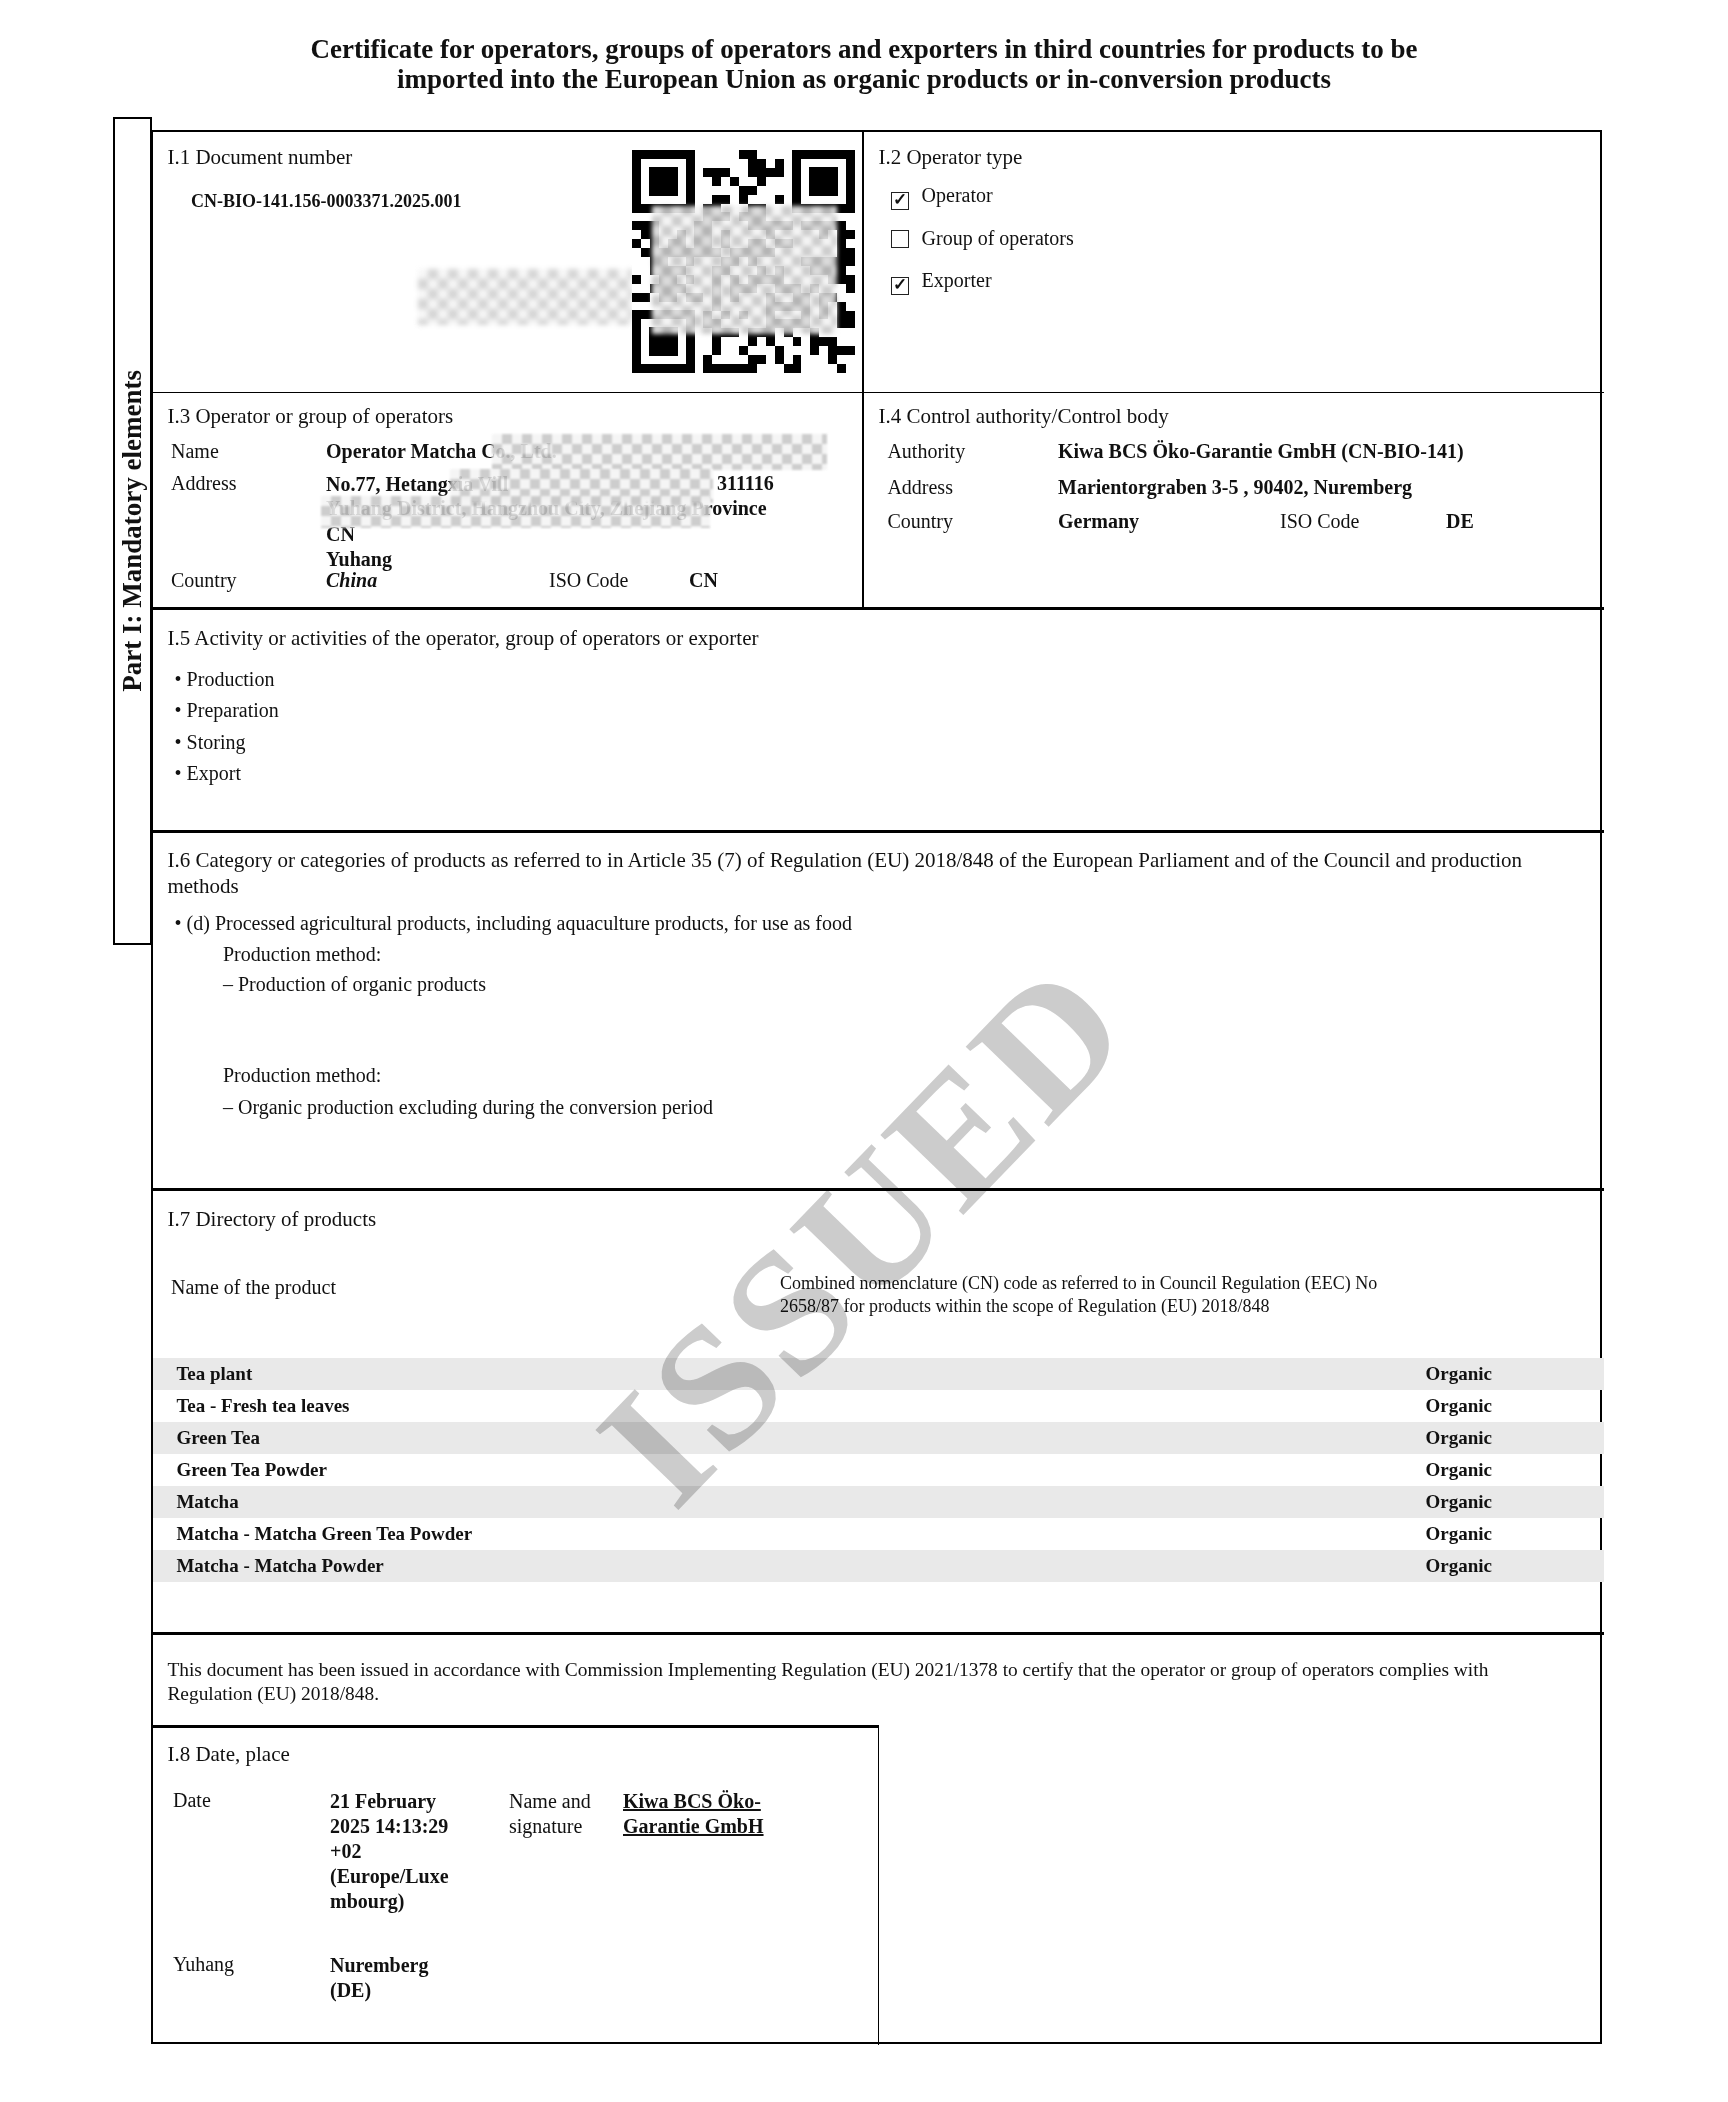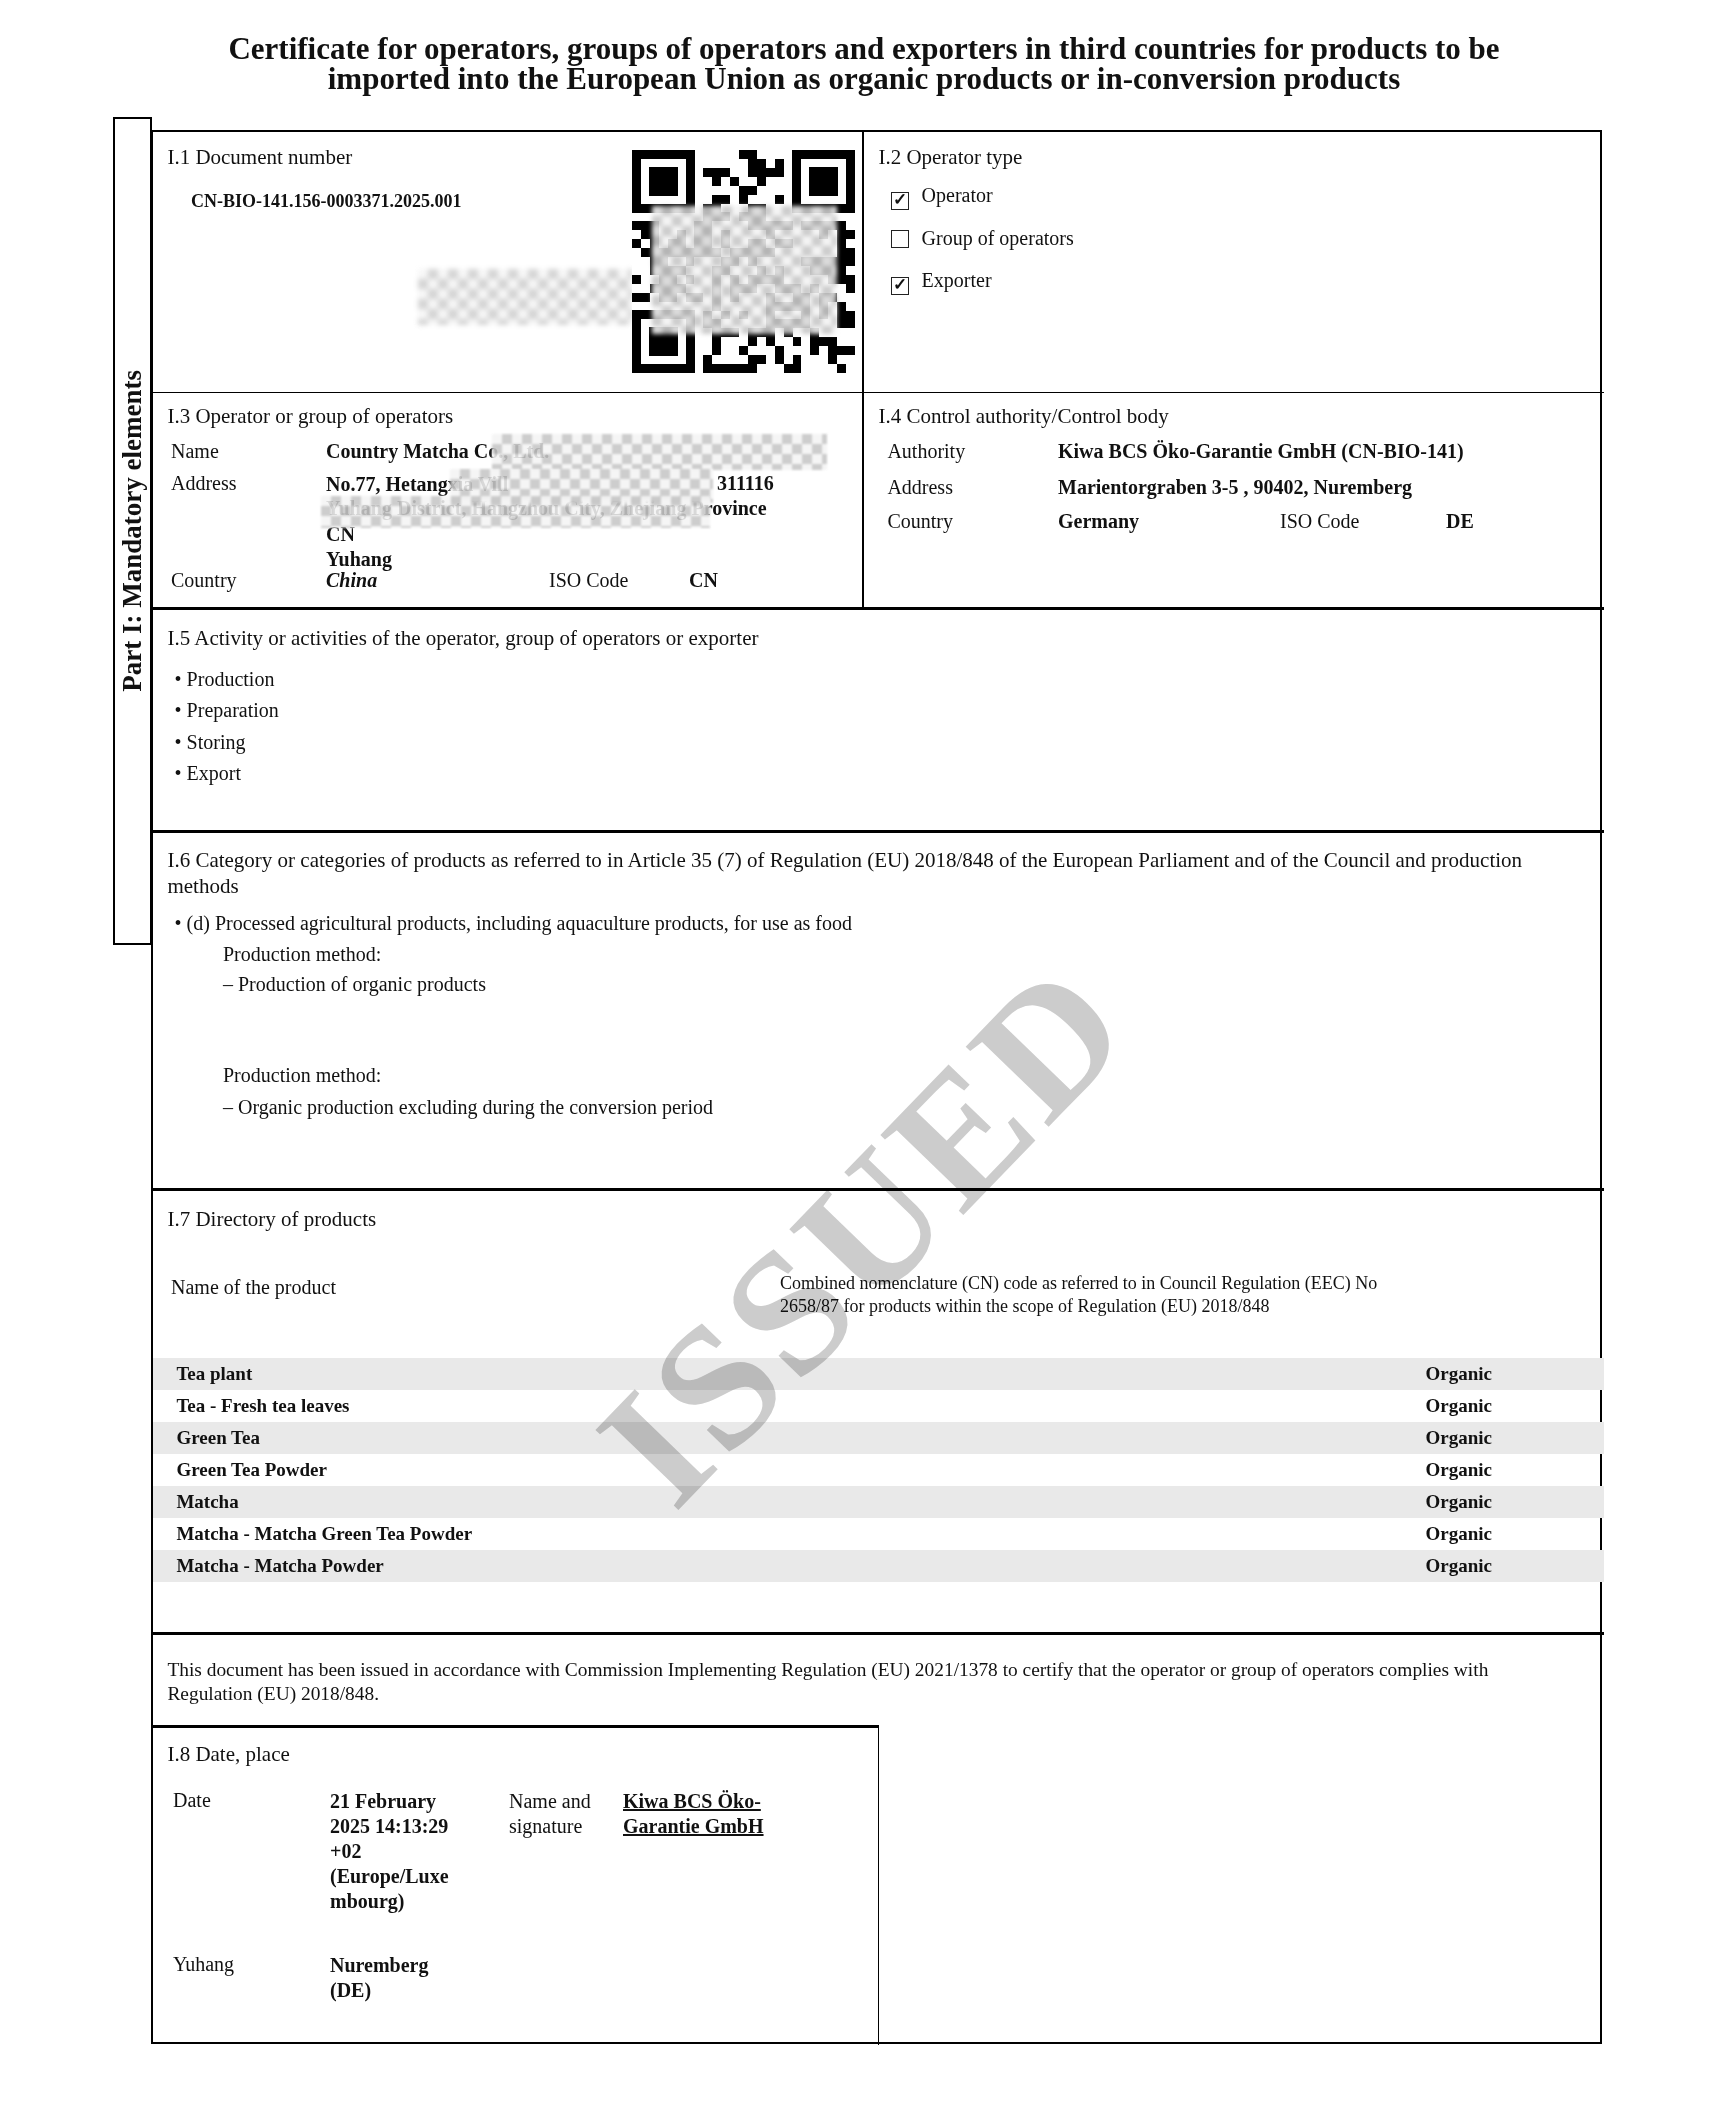--- a/index.html
+++ b/index.html
@@ -1,19 +1,19 @@
 <!DOCTYPE html>
 <html style="font-size:14.4px"><head>
 <meta charset="utf-8">
 <style>
   html,body{margin:0;padding:0;background:#fff;}
   .page{position:relative;width:1728px;height:2103px;background:#fff;
         font-family:"Liberation Serif","DejaVu Serif",serif;color:#111;overflow:hidden;}
   .title{position:absolute;left:0;right:0;top:34px;text-align:center;
-         font-weight:bold;font-size:31px;line-height:30px;}
+         font-weight:bold;font-size:27px;line-height:30px;}
   
   .sidebar{position:absolute;left:113px;top:117px;width:39px;height:828px;
            border:2.7px solid #000;box-sizing:border-box;display:flex;align-items:center;justify-content:center;}
   .sidebar .vtext{writing-mode:vertical-rl;transform:rotate(180deg);
            font-weight:bold;font-size:27px;white-space:nowrap;}
   
   .doc{position:absolute;left:151px;top:130px;width:1451px;height:1914px;
        border:2.7px solid #000;box-sizing:border-box;background:#fff;}
   .sec{position:absolute;box-sizing:border-box;background:transparent;}
   .hd{position:absolute;font-size:21px;}
@@ -724,21 +724,21 @@
         <span class="cb"></span><span>Group of operators</span>
       </div>
       <div class="cbrow" style="top:137px;">
         <span class="cb">✓</span><span>Exporter</span>
       </div>
     </div>
 
     <div class="sec col-left bt2" style="top:260px;height:215px;">
       <div class="hd" style="left:14.4px;top:10.8px;">I.3 Operator or group of operators</div>
       <div class="lbl" style="left:18px;top:47px;">Name</div>
-      <div class="val" style="left:173px;top:47px;">Country Matcha Co., Ltd.</div>
+      <div class="val" style="left:173px;top:47px;">Operator Matcha Co., Ltd.</div>
       <div class="lbl" style="left:18px;top:79px;">Address</div>
       <div class="val" style="left:173px;top:79px;line-height:25px;">No.77, Hetangxia Vill</div>
       <div class="val" style="left:564px;top:79px;">311116</div>
       <div class="val" style="left:173px;top:104px;">Yuhang District, Hangzhou City, Zhejiang Province</div>
       <div class="val" style="left:173px;top:130px;">CN</div>
       <div class="val" style="left:173px;top:155px;">Yuhang</div>
       <div class="lbl" style="left:18px;top:176px;">Country</div>
       <div class="val" style="left:173px;top:176px;font-style:italic;">China</div>
       <div class="lbl" style="left:396px;top:176px;">ISO Code</div>
       <div class="val" style="left:536px;top:176px;">CN</div>

